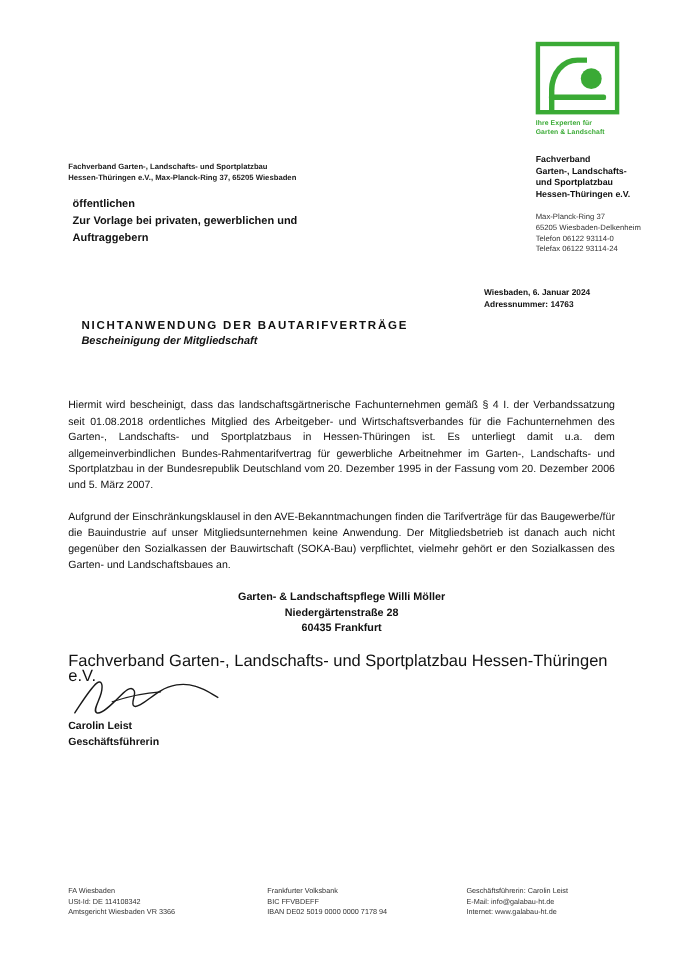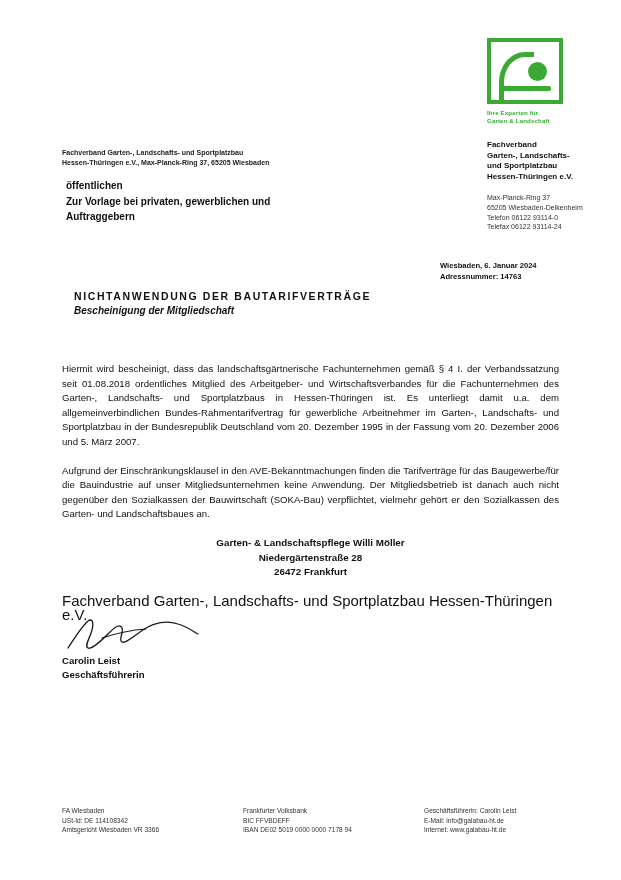--- a/index.html
+++ b/index.html
@@ -268,21 +268,21 @@
     <div class="title">NICHTANWENDUNG DER BAUTARIFVERTRÄGE</div>
     <div class="sub">Bescheinigung der Mitgliedschaft</div>
   </div>
 
   <div class="body">
     <p>Hiermit wird bescheinigt, dass das landschaftsgärtnerische Fachunternehmen gemäß § 4 I. der Verbandssatzung seit 01.08.2018 ordentliches Mitglied des Arbeitgeber- und Wirtschaftsverbandes für die Fachunternehmen des Garten-, Landschafts- und Sportplatzbaus in Hessen-Thüringen ist. Es unterliegt damit u.a. dem allgemeinverbindlichen Bundes-Rahmentarifvertrag für gewerbliche Arbeitnehmer im Garten-, Landschafts- und Sportplatzbau in der Bundesrepublik Deutschland vom 20. Dezember 1995 in der Fassung vom 20. Dezember 2006 und 5. März 2007.</p>
     <p>Aufgrund der Einschränkungsklausel in den AVE-Bekanntmachungen finden die Tarifverträge für das Baugewerbe/für die Bauindustrie auf unser Mitgliedsunternehmen keine Anwendung. Der Mitgliedsbetrieb ist danach auch nicht gegenüber den Sozialkassen der Bauwirtschaft (SOKA-Bau) verpflichtet, vielmehr gehört er den Sozialkassen des Garten- und Landschaftsbaues an.</p>
     <div class="company">
       <div>Garten- &amp; Landschaftspflege Willi Möller</div>
       <div>Niedergärtenstraße 28</div>
-      <div>26472 Frankfurt</div>
+      <div>60435 Frankfurt</div>
     </div>
     <p class="fv-line">Fachverband Garten-, Landschafts- und Sportplatzbau Hessen-Thüringen e.V.</p>
   </div>
 
   <div class="signature">
     <svg width="140" height="34" viewBox="0 0 140 34">
       <path d="M6 30 C 14 18, 20 8, 26 3 C 30 0, 32 4, 30 12 C 28 20, 22 28, 26 30 C 30 32, 40 22, 48 14 C 54 8, 58 6, 60 10 C 62 14, 56 22, 60 24 C 64 26, 74 16, 84 10 C 92 5, 104 2, 116 6 C 126 9, 132 14, 136 16" fill="none" stroke="#1a1a1a" stroke-width="1.3" stroke-linecap="round"></path>
       <path d="M40 20 C 52 16, 68 12, 84 11" fill="none" stroke="#1a1a1a" stroke-width="1.1" stroke-linecap="round"></path>
     </svg>
     <div class="name">Carolin Leist</div>

